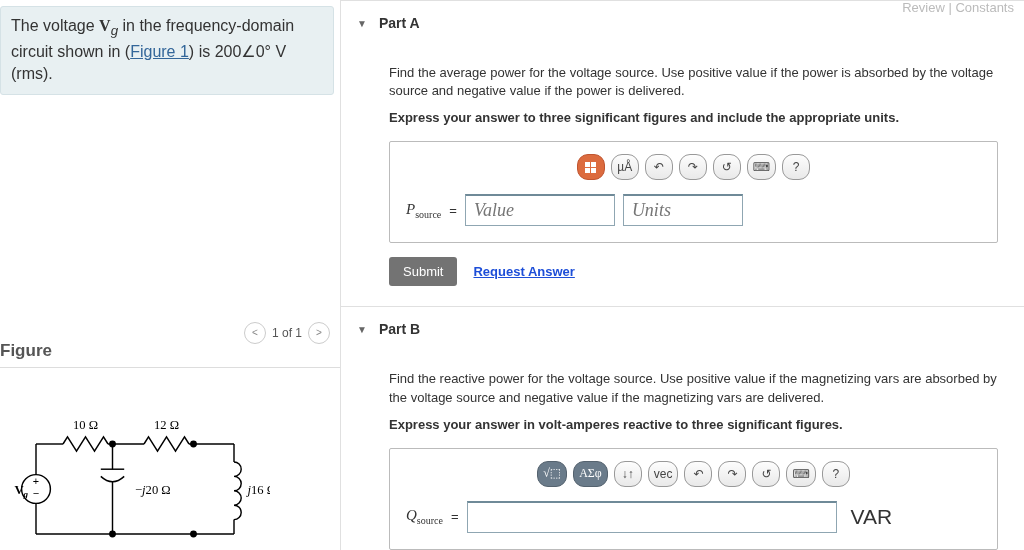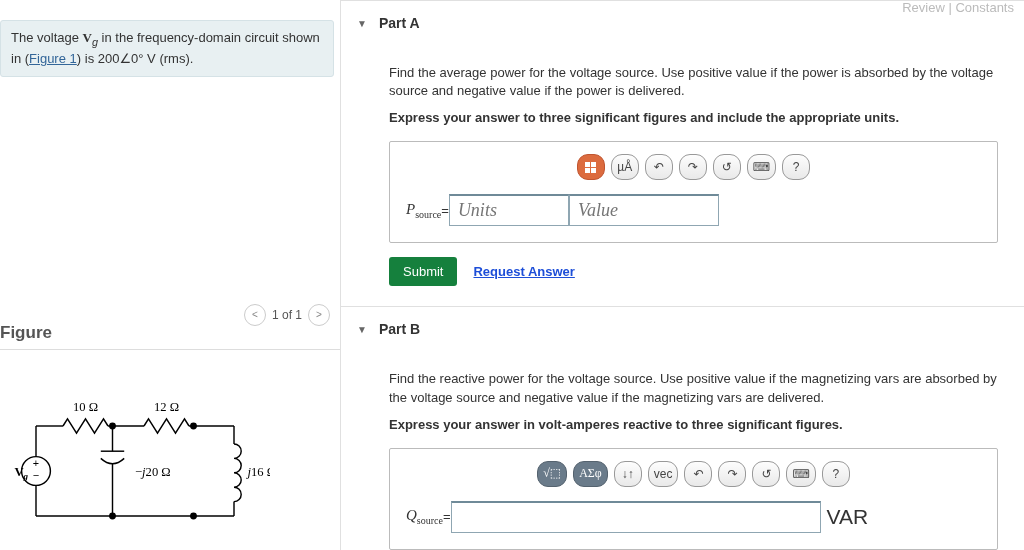--- a/index.html
+++ b/index.html
@@ -1,50 +1,50 @@
 <!DOCTYPE html>
 <html><head>
 <meta charset="utf-8">
 <style>
   * { box-sizing: border-box; margin: 0; padding: 0; }
   body { font-family: Arial, Helvetica, sans-serif; font-size: 13px; color: #333; background: #fff; width: 1024px; height: 550px; position: relative; overflow: hidden; }
   .top-links { position: absolute; top: 0; right: 10px; font-size: 13px; color: #bbb; text-align: center; }
   .top-links a { color: #bbb; text-decoration: none; }
   .layout { display: flex; height: 100%; }
   .left-col { width: 340px; flex-shrink: 0; display: flex; flex-direction: column; }
-  .problem-intro { background: #e8f0f2; border: 1px solid #d5e2e6; border-radius: 3px; padding: 8px 10px; margin: 20px 6px 10px 0; line-height: 1.4; font-size: 13px; }
+  .problem-intro { background: #e8f0f2; border: 1px solid #d5e2e6; border-radius: 3px; padding: 8px 10px; margin: 6px 6px 10px 0; line-height: 1.4; font-size: 16px; }
   .problem-intro a { color: #336699; text-decoration: underline; }
   .figure-header { display: flex; align-items: center; justify-content: space-between; padding: 0 10px 0 0; margin-top: 200px; }
   .figure-header h3 { font-size: 17px; font-weight: bold; color: #555; margin-top: 36px; }
   .figure-nav { display: flex; align-items: center; gap: 6px; font-size: 12px; color: #555; }
   .circ-btn { width: 22px; height: 22px; border: 1px solid #ccc; border-radius: 50%; background: #fff; display: flex; align-items: center; justify-content: center; font-size: 10px; color: #888; cursor: pointer; }
   .figure-pane { border-top: 1px solid #ddd; margin-top: 6px; padding-top: 40px; position: relative; }
   .circuit { width: 270px; margin: 0 auto; }
   .right-col { flex: 1; border-left: 1px solid #e0e0e0; border-top: 1px solid #e0e0e0; padding-left: 0; }
   .part { border-bottom: 1px solid #e0e0e0; }
   .part-header { display: flex; align-items: center; gap: 12px; padding: 14px 16px; font-weight: bold; font-size: 14px; }
   .part-header .caret { font-size: 10px; color: #666; }
   .part-body { padding: 0 26px 20px 48px; margin-top: 19px; }
   .instr { font-size: 13px; line-height: 1.4; margin-bottom: 10px; }
   .instr2 { font-size: 13px; font-weight: bold; margin-bottom: 16px; }
   .answer-box { border: 1px solid #bbb; border-radius: 2px; padding: 12px 16px 16px; }
   .toolbar { display: flex; justify-content: center; align-items: center; gap: 6px; margin-bottom: 14px; }
   .tool-btn { height: 26px; min-width: 28px; border: 1px solid #999; border-radius: 11px; background: linear-gradient(#fdfdfd,#e9e9e9); display: flex; align-items: center; justify-content: center; font-size: 12px; color: #444; cursor: pointer; padding: 0 5px;}
   .tool-btn.active-grid { background: #dc6b3e; border-color: #c05530; color: #fff; }
   .tool-btn.math { background: #6a7b8a; border-color: #55636f; color: #fff; font-family: serif;}
-  .answer-row { display: flex; align-items: center; }
+  .answer-row { display: flex; align-items: center; gap: 8px; }
   .lhs { font-family: 'Times New Roman', serif; font-style: italic; font-size: 15px; }
   .lhs sub { font-size: 10px; font-style: normal; }
   .text-input { border: 1px solid #8fa6b2; border-top: 2px solid #6f8a98; height: 32px; padding: 4px 8px; font-family: 'Times New Roman', serif; font-size: 18px; font-style: italic; color: #999; }
   .text-input.value-in { width: 150px; }
   .text-input.units-in { width: 120px; }
   .text-input.long-in { width: 370px; }
   .unit-suffix { font-family: Liberation Sans, sans-serif; font-size: 21px; margin-left: 6px; }
   .submit-row { display: flex; align-items: center; gap: 16px; margin-top: 14px; }
-  .submit-btn { background: #15803d; color: #fff; border: none; border-radius: 3px; padding: 7px 14px; font-size: 13px; cursor: pointer; }
+  .submit-btn { background: #737373; color: #fff; border: none; border-radius: 3px; padding: 7px 14px; font-size: 13px; cursor: pointer; }
   .request-link { color: #1d4ed8; text-decoration: underline; font-size: 13px; font-weight: bold; cursor: pointer; }
   
   .i-grid { display:grid; grid-template-columns: 5px 5px; grid-template-rows: 5px 5px; gap:1px;}
   .i-grid span{ background:#fff; border:1px solid rgba(255,255,255,.6);}
   .arr { font-family: Arial; }
 </style>
 </head>
 <body>
 
 <div class="top-links">
@@ -136,22 +136,22 @@
                 <span>↺</span>
               </div>
             <div class="tool-btn">
                 <span>⌨</span>
               </div>
             <div class="tool-btn">?</div>
           </div>
           <div class="answer-row">
             <span class="lhs"><i>P</i><sub>source</sub></span>
             <span>=</span>
+            <input class="text-input value-in" placeholder="Value" style="">
             <input class="text-input units-in" placeholder="Units" style="">
-            <input class="text-input value-in" placeholder="Value" style="">
           </div>
         </div>
         <div class="submit-row">
           <button class="submit-btn">Submit</button>
           <a class="request-link">Request Answer</a>
         </div>
       </div>
     </div>
 
     <div class="part">

